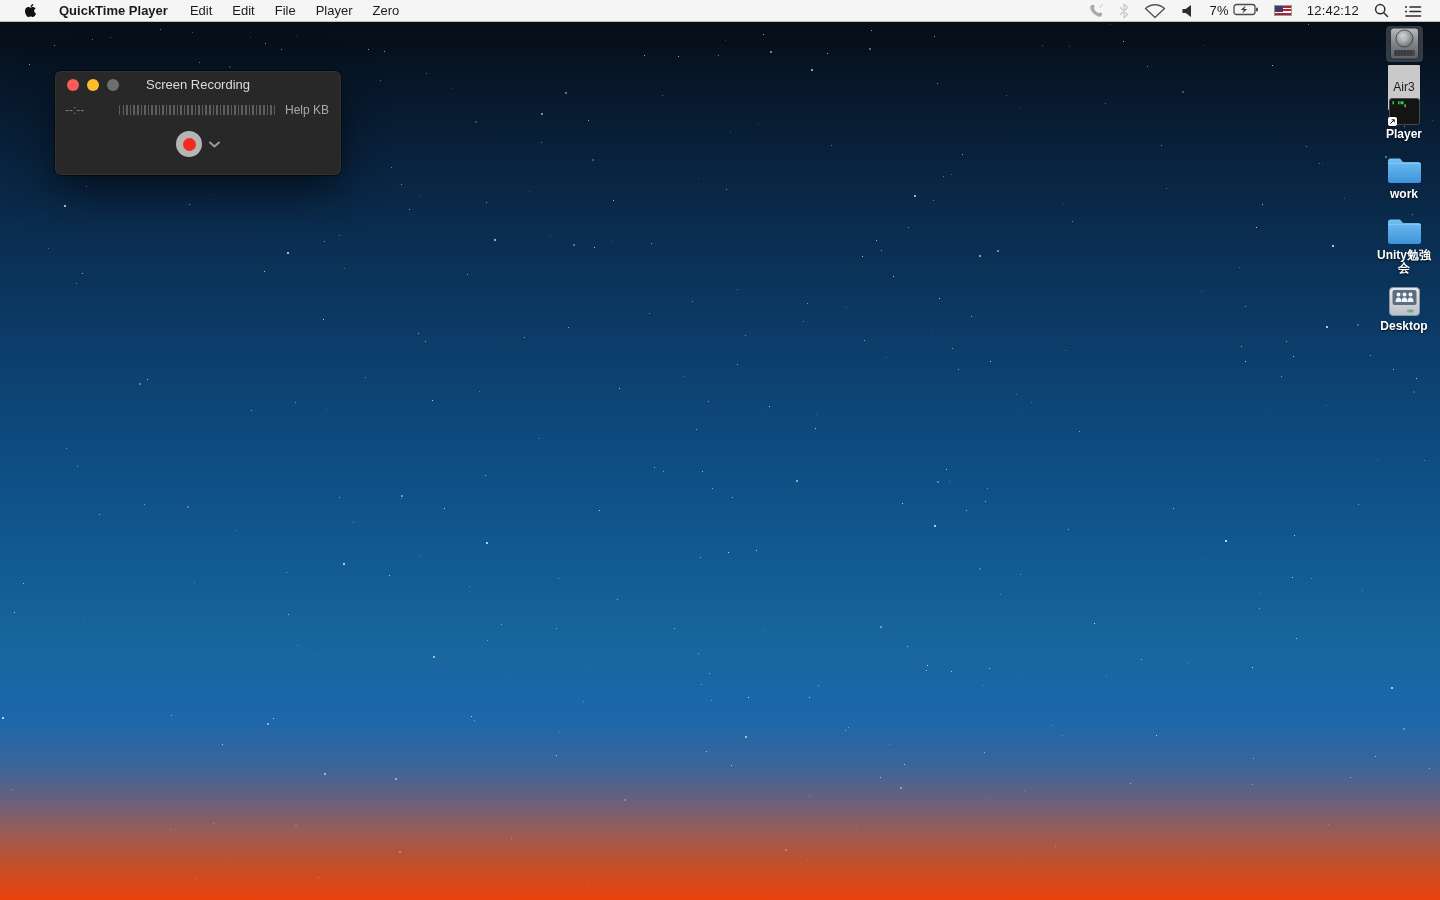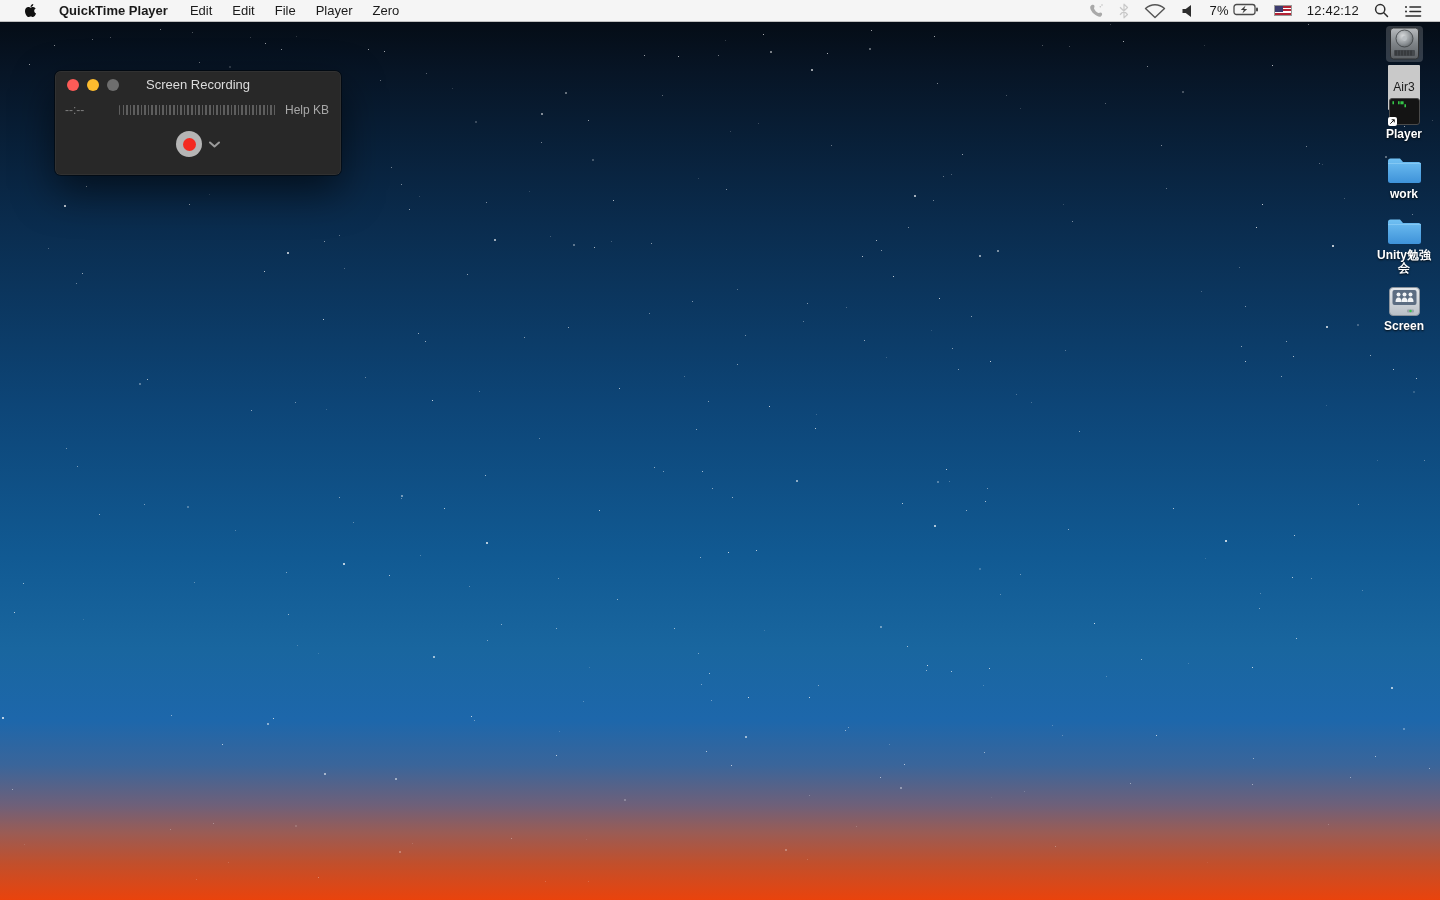--- a/index.html
+++ b/index.html
@@ -634,15 +634,15 @@
             <path d="M8.5 16 q0-4.5 3-4.5 t3 4.5 z"></path>
           <circle cx="17.5" cy="8.5" r="2"></circle>
             <path d="M14.5 16 q0-4.5 3-4.5 t3 4.5 z"></path>
           <circle cx="23.5" cy="8.5" r="2"></circle>
             <path d="M20.5 16 q0-4.5 3-4.5 t3 4.5 z"></path>
         </g>
         <rect x="20" y="23.5" width="7" height="3" rx="1" fill="#9aa2ab"></rect>
         <circle cx="23.5" cy="25" r="1.2" fill="#35c748"></circle>
       </svg>
     </div>
-    <div class="dlabel">Screen</div>
+    <div class="dlabel">Desktop</div>
   </div>
 </div>
 
 </body></html>

